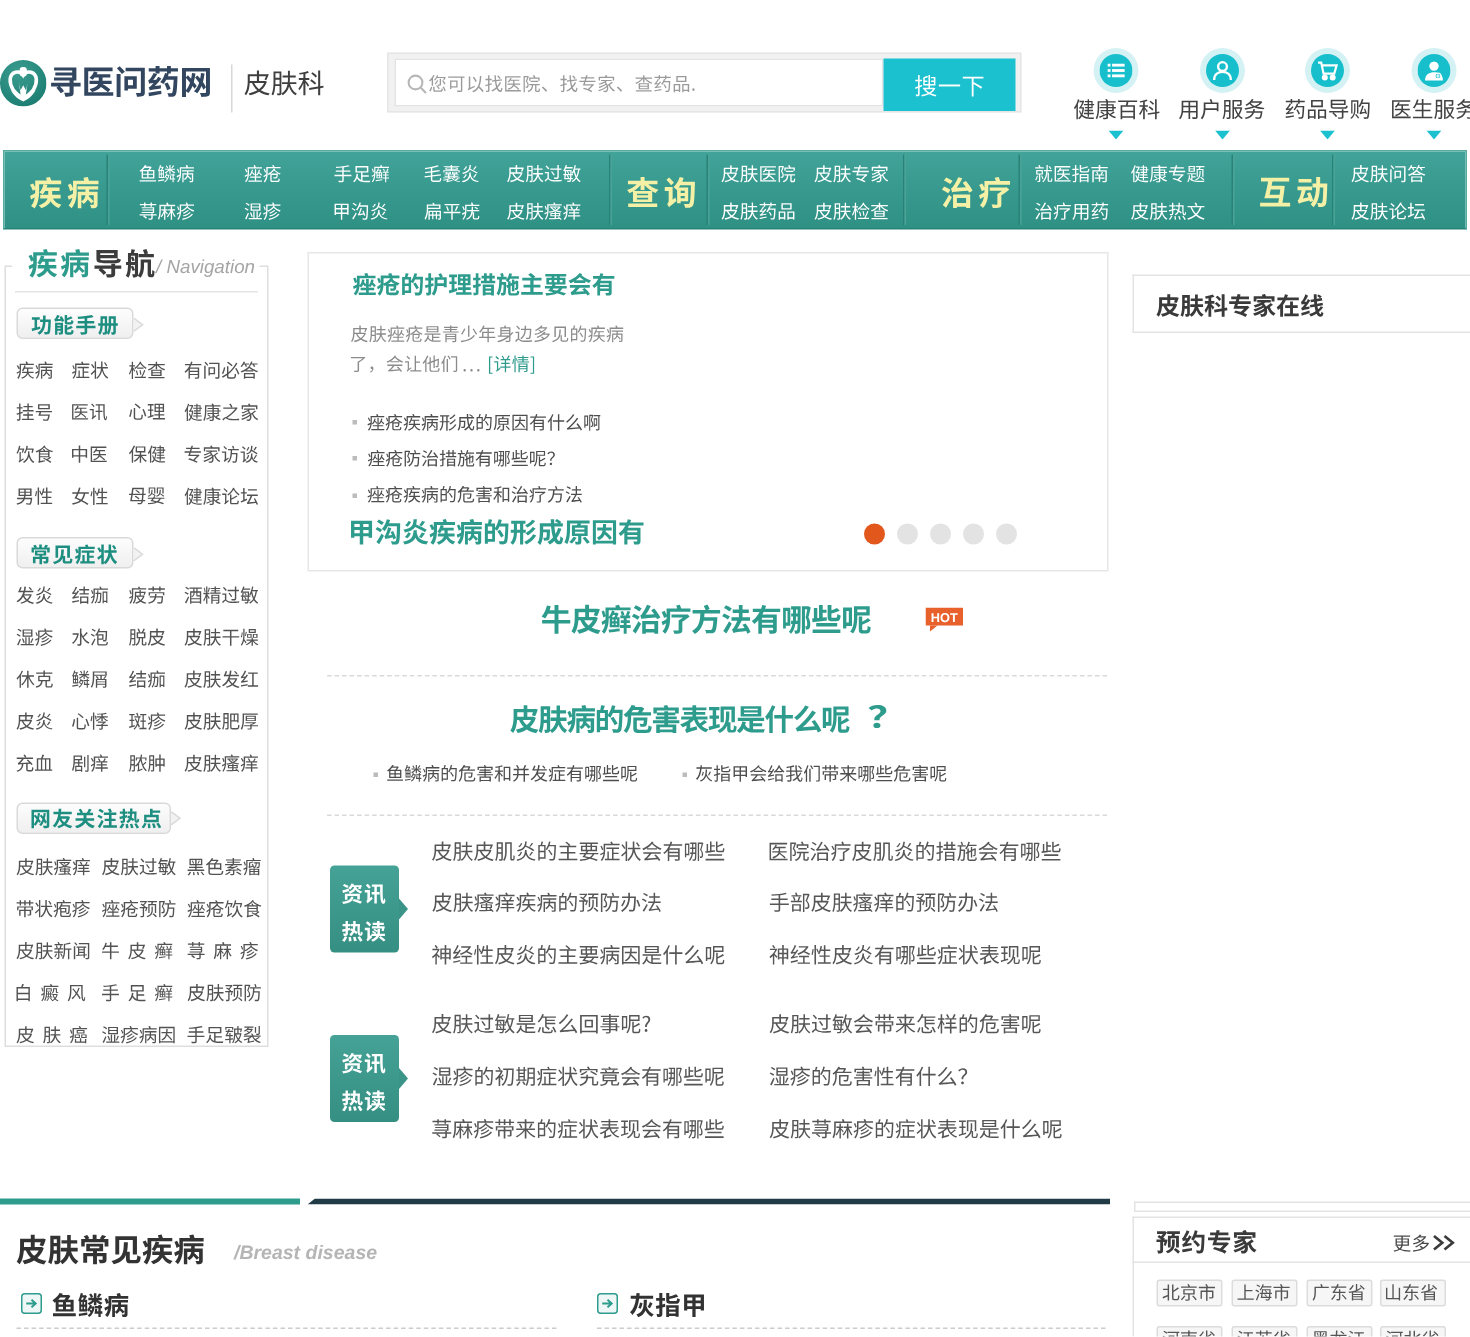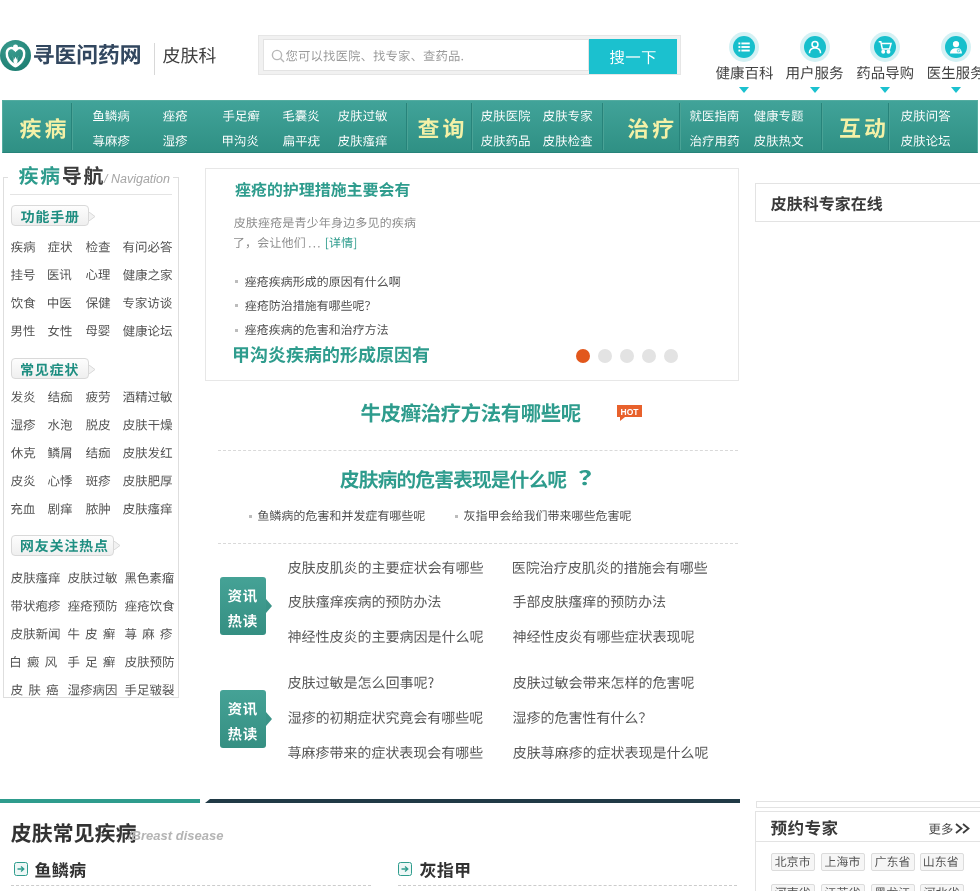--- a/index.html
+++ b/index.html
@@ -1608,21 +1608,21 @@
 <div style="position:absolute;left:11px;top:823px;">
     <svg width="124.9" height="20.0" viewBox="4.8 -214.2 1486.5 238.5" style="display:block;overflow:visible;" fill="#333">
       <use href="#g214" x="0"></use>
       <use href="#g221" x="250"></use>
       <use href="#g107" x="500"></use>
       <use href="#g108" x="750"></use>
       <use href="#g34" x="1000"></use>
       <use href="#g35" x="1250"></use>
     </svg>
   </div>
-<div style="position:absolute;left:128px;top:826px;"><span style="font-family:'Liberation Sans',sans-serif;font-style:italic;font-weight:bold;font-size:13px;color:#b5b5b5;">/Breast disease</span></div>
+<div style="position:absolute;left:156px;top:826px;"><span style="font-family:'Liberation Sans',sans-serif;font-style:italic;font-weight:bold;font-size:13px;color:#b5b5b5;">/Breast disease</span></div>
 <div style="position:absolute;left:14px;top:862px;">
     <svg width="14" height="14" viewBox="0 0 14 14">
       <rect x="0.5" y="0.5" width="13" height="13" rx="2" fill="#eef7f6" stroke="#2e9c8d"></rect>
       <path d="M3.5 7 H9.5 M7 4.5 L9.8 7 L7 9.5" stroke="#2e9c8d" stroke-width="1.3" fill="none"></path>
     </svg>
   </div>
 <div style="position:absolute;left:34.5px;top:861.5px;">
     <svg width="50.5" height="16.1" viewBox="8 -214.2 742.1 236.5" style="display:block;overflow:visible;" fill="#323232">
       <use href="#g277" x="0"></use>
       <use href="#g278" x="254.4"></use>

